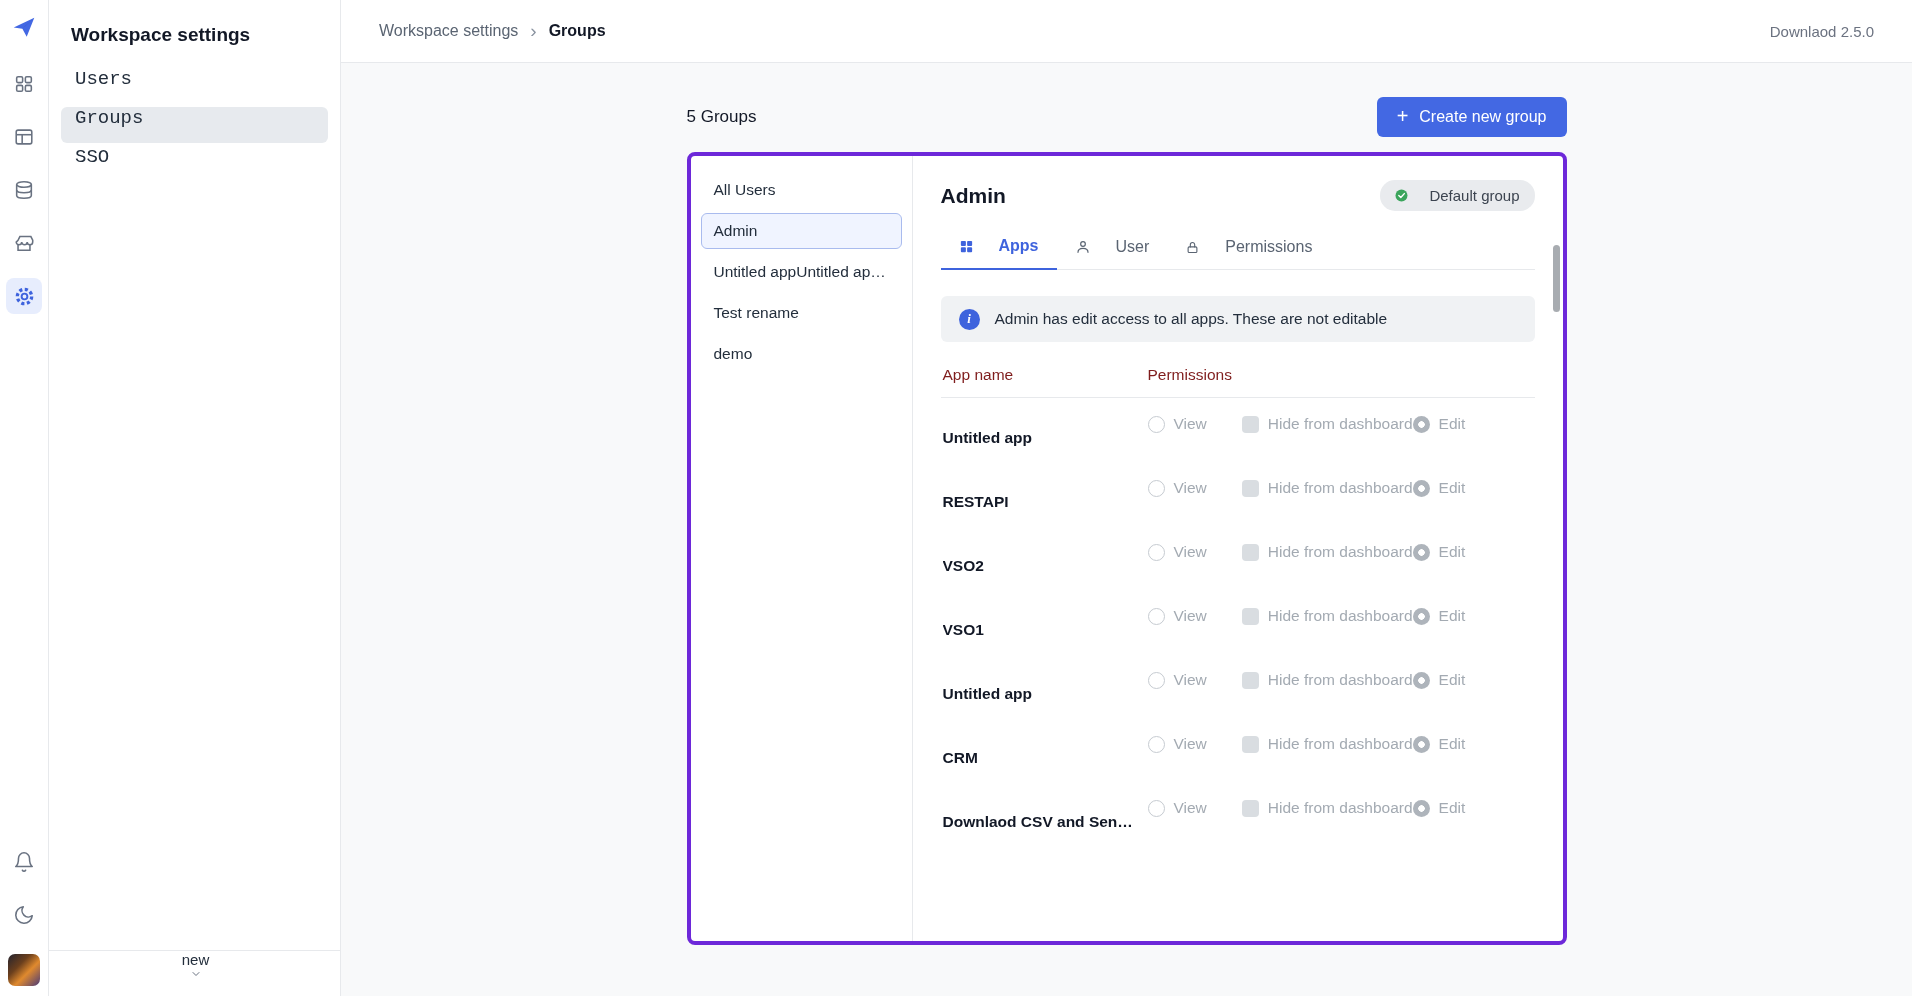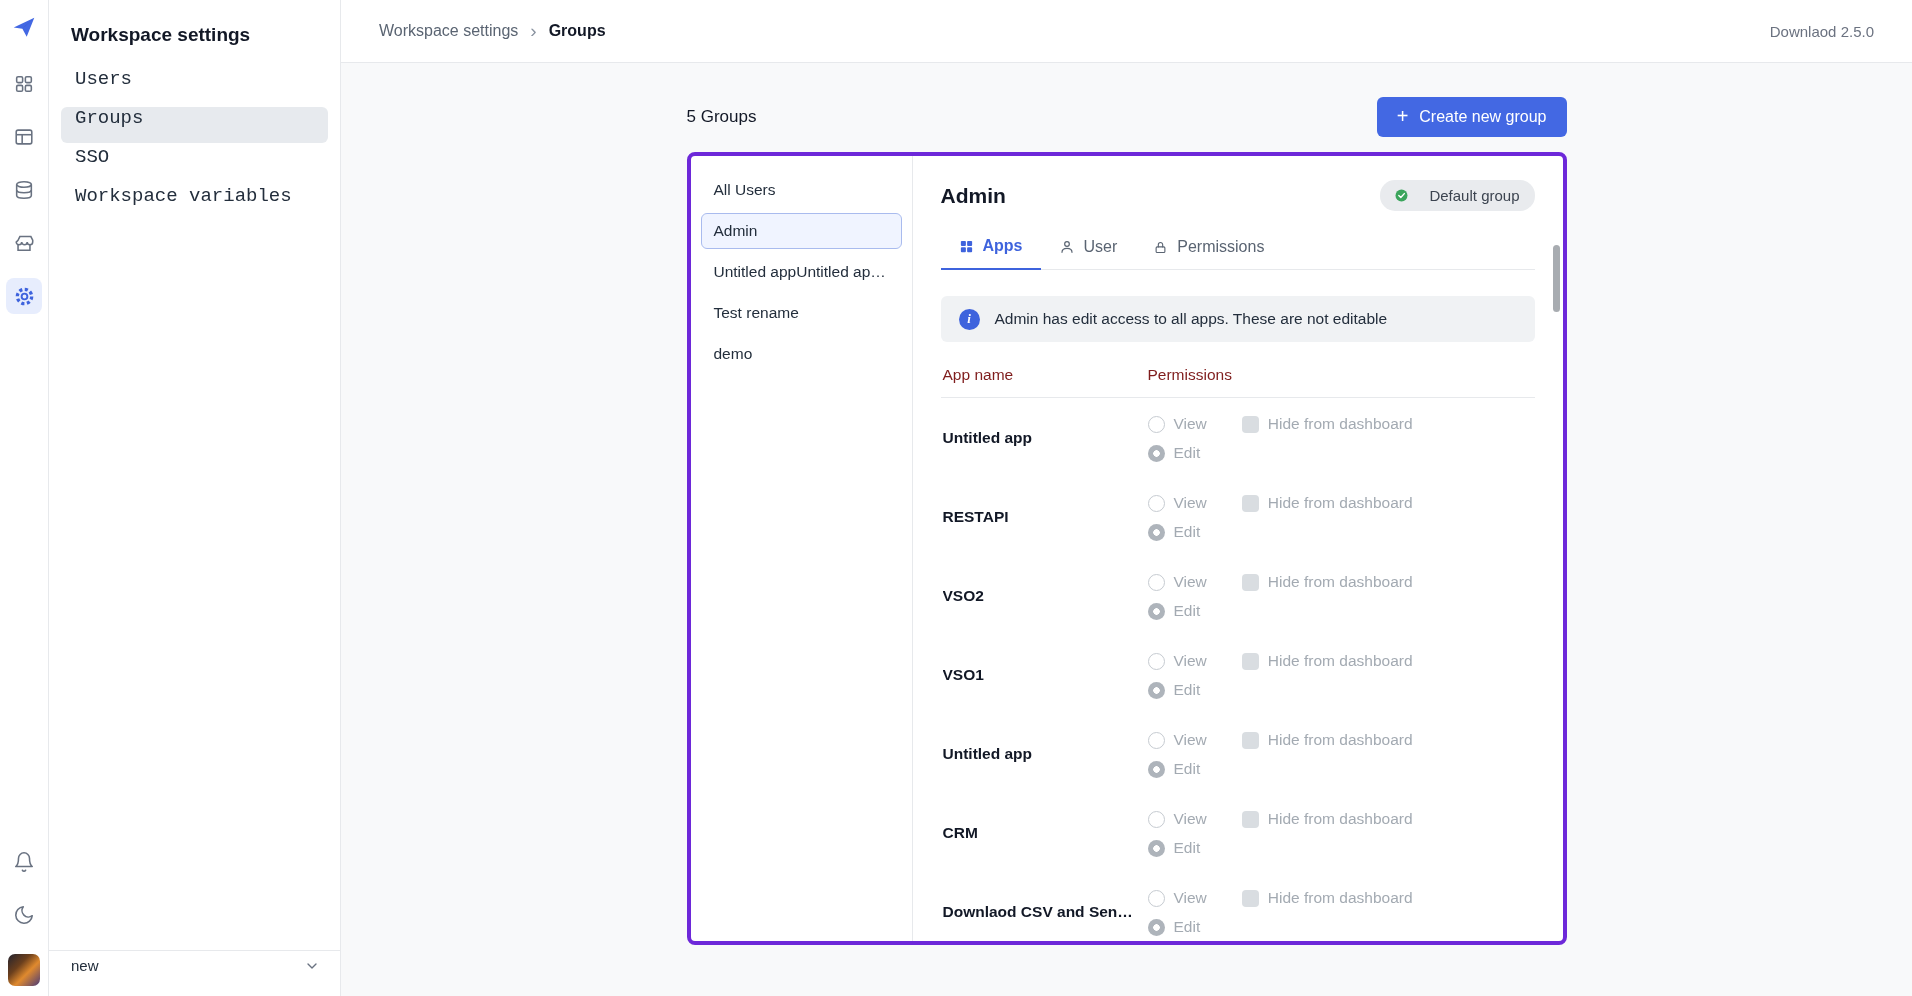--- a/index.html
+++ b/index.html
@@ -39,21 +39,21 @@
   .menu { padding:0 12px; }
   .menu-item {
     height:36px; display:flex; padding:0 14px;
     border-radius:6px; font-size:19px; color:#232e3c;
     margin-bottom:3px; cursor:pointer;font-family:Liberation Mono, monospace; 
   }
   .menu-item.selected { background:#e7eaee; }
   .sidebar-footer {
     margin-top:auto; border-top:1px solid #e7e9ec; height:46px;
     display:flex; align-items:center; justify-content:space-between;
-    padding:0 20px 16px 22px; font-size:15px; color:#232e3c; cursor:pointer;
+    padding:0 20px 16px 22px; font-size:15px; color:#232e3c; cursor:pointer;flex-direction:column;
   }
   
   .main { flex:1; display:flex; flex-direction:column; background:#f8f9fa; min-width:0; }
   .topbar {
     height:63px; background:#ffffff; border-bottom:1px solid #e7e9ec;
     display:flex; align-items:center; padding:0 38px; flex-shrink:0;
   }
   .breadcrumb { display:flex; align-items:center; gap:12px; font-size:16px; }
   .crumb-parent { color:#5a6472; }
   .crumb-sep { color:#8a93a0; font-size:19px; line-height:1; padding-bottom:2px; }
@@ -84,21 +84,21 @@
   .group-item.selected { background:#f0f4ff; border:1px solid #a9bbee; }
   .detail { flex:1; padding:24px 28px 0; display:flex; flex-direction:column; min-width:0; }
   .detail-head { display:flex; justify-content:space-between; align-items:center; margin-bottom:14px; }
   .group-title { font-size:21px; font-weight:700; color:#121826; }
   .badge {
     display:flex; align-items:center; gap:21px; background:#e9ebee;
     border-radius:15px; height:31px; padding:0 15px; font-size:15px; color:#3c4450;
   }
   .tabs { display:flex; border-bottom:1px solid #e7e9ec; }
   .tab {
-    display:flex; align-items:center; gap:9px; padding:12px 18px 13px;
+    display:flex; align-items:center; gap:25px; padding:12px 18px 13px;
     font-size:16px; color:#5a6472; cursor:pointer; margin-bottom:-1px;
   }
   .tab.active { color:#3e63dd; font-weight:600; border-bottom:2px solid #3e63dd; }
   .banner {
     margin-top:26px; background:#f0f2f4; border-radius:6px;
     display:flex; align-items:center; gap:15px; padding:0 18px; height:46px;
     font-size:15.5px; color:#232e3c; flex-shrink:0;
   }
   .info-icon {
     width:21px; height:21px; border-radius:50%; background:#3e63dd; color:#ffffff;
@@ -110,21 +110,21 @@
   .table-head {
     display:flex; padding:24px 2px 13px; border-bottom:1px solid #e7e9ec;
     font-size:15.5px; color:#7f1d1d;
   }
   .col-app { width:205px; flex-shrink:0; }
   .row { display:flex; padding:17px 2px 15px; align-items:flex-start; }
   .app-name {
     width:205px; flex-shrink:0; font-size:15.5px; font-weight:700; color:#121826;
     padding-top:1px; white-space:nowrap; overflow:hidden; text-overflow:ellipsis; padding-right:14px;margin-top:13px;
   }
-  .perm { display:flex; flex-direction:column; gap:11px; }
+  .perm { display:flex; flex-direction:row; }
   .perm-line { display:flex; align-items:center; gap:9px; }
   .radio {
     width:17px; height:17px; border-radius:50%;
     border:1.5px solid #c6cbd1; background:#ffffff; flex-shrink:0; cursor:pointer;
   }
   .radio.checked {
     border:none;
     background:radial-gradient(circle, #ffffff 0 3px, #aeb4bb 3.5px);
   }
   .checkbox {
@@ -202,23 +202,20 @@
   <div class="menu">
     <div class="menu-item">
       <span>Users</span>
     </div>
     <div class="menu-item selected">
       <span>Groups</span>
     </div>
     <div class="menu-item">
       <span>SSO</span>
     </div>
-    <div class="menu-item">
-      <span>Workspace variables</span>
-    </div>
   </div>
   <div class="sidebar-footer">
     <span>new</span>
     <svg width="16" height="16" viewBox="0 0 24 24" fill="none" stroke="#697281" stroke-width="2" stroke-linecap="round" stroke-linejoin="round">
       <polyline points="6 9 12 15 18 9"></polyline>
     </svg>
   </div>
 </div>
 
 <div class="main">

